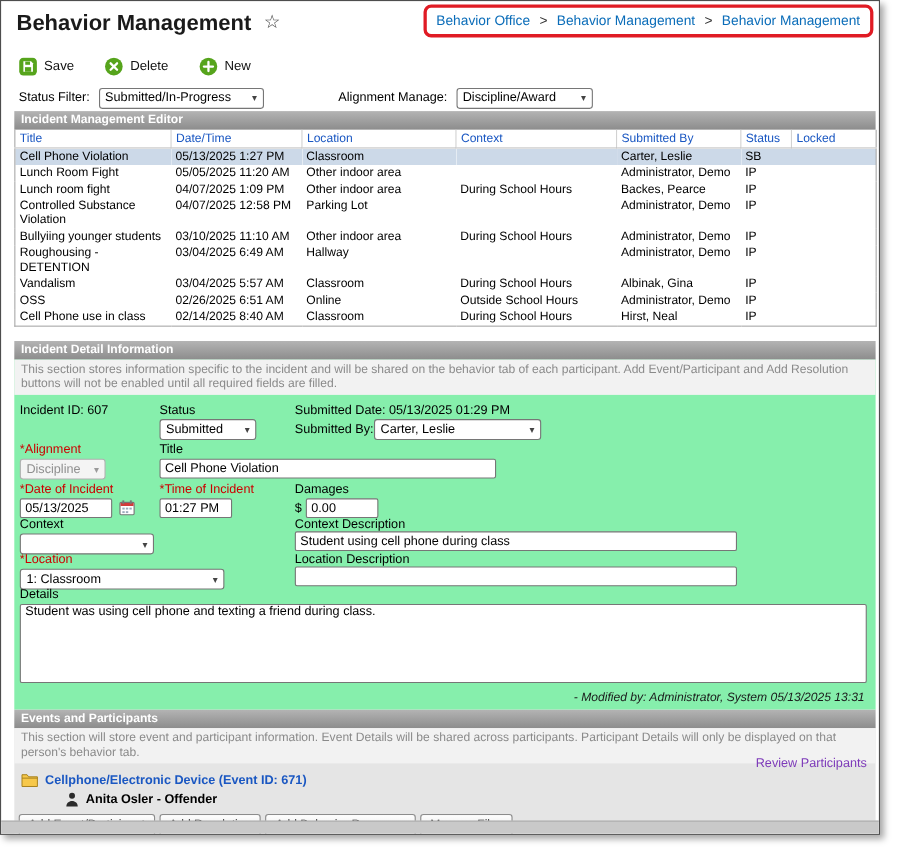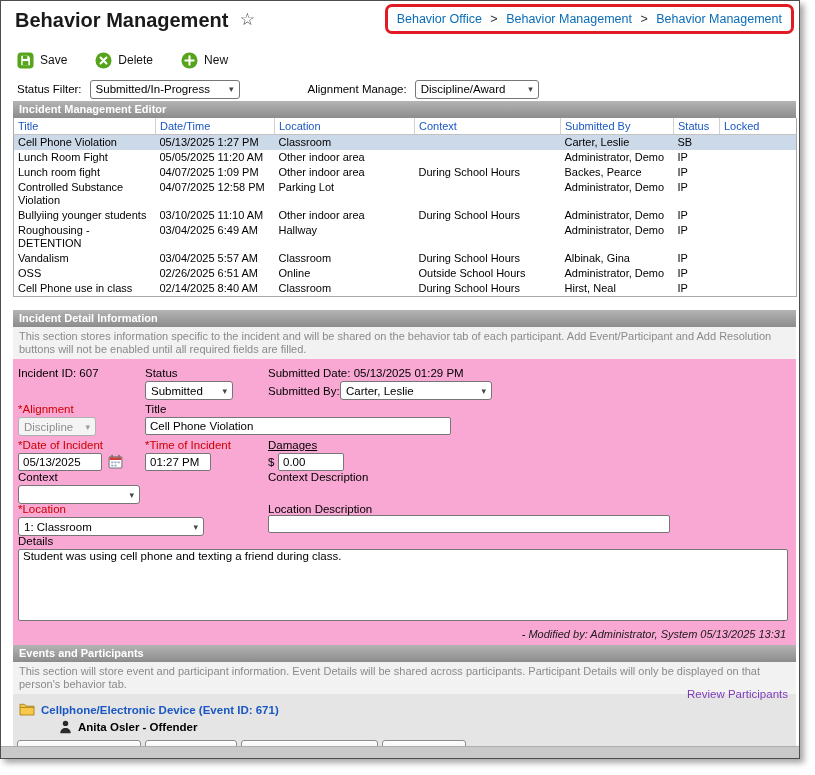--- a/index.html
+++ b/index.html
@@ -44,21 +44,21 @@
   table.grid { width: 100%; border-collapse: collapse; table-layout: fixed; font-size: 11px;
                background: #fff; border: 1px solid #a9a9a9; border-top: none; }
   .grid thead td { color: #1a57c2; padding: 1px 4px; line-height: 14px; cursor: pointer;
                    border-right: 1px solid #d2d2d2; border-bottom: 1px solid #c2c2c2; }
   .grid thead td:last-child { border-right: none; }
   .grid tbody td { padding: 1px 4px; line-height: 13px; vertical-align: top; overflow: hidden; }
   .grid tbody tr { cursor: pointer; }
   .grid tr.selected { background: #ccd9e8; }
 
   
-  .detail-body { position: relative; height: 318px; font-size: 11.5px; background: #f9a8d4; }
+  .detail-body { position: relative; height: 318px; font-size: 11.5px; background: #86efac; }
   .events-body { position: relative; height: 100px; font-size: 11.5px; background: #e5e5e5; }
   .abs { position: absolute; }
   .desc { color: #8a8a8a; font-size: 11px; line-height: 13px; padding: 3px 6px; background: #f2f2f2; }
   .lbl { font-size: 11.5px; color: #000; white-space: nowrap; }
   .req { color: #cc0000; }
   .inp { border: 1px solid #767676; border-radius: 2px; height: 18px; font-size: 11.5px;
          padding: 0 4px; font-family: inherit; background: #fff; }
   textarea.inp { resize: none; padding: 0 4px; line-height: 13px; }
   .modified { font-style: italic; font-size: 11px; color: #1a1a1a; }
   .cal-icon { cursor: pointer; }
@@ -263,21 +263,21 @@
       <span class="abs lbl req" style="left:5px;top:76px;">*Alignment</span>
       <span class="abs lbl" style="left:132px;top:76px;">Title</span>
       <span class="abs sel disabled" style="left:5px;top:90px;min-width:78px;">
         <span>Discipline</span>
         <span class="caret">▾</span>
       </span>
       <input class="abs inp" style="left: 132px; top: 90px; width: 306px;" value="Cell Phone Violation">
 
       <span class="abs lbl req" style="left:5px;top:112px;">*Date of Incident</span>
       <span class="abs lbl req" style="left:132px;top:112px;">*Time of Incident</span>
-      <span class="abs lbl" style="left:255px;top:112px;text-decoration:underline;">Damages</span>
+      <span class="abs lbl" style="left:255px;top:112px;">Damages</span>
 
       <input class="abs inp" style="left: 5px; top: 126px; width: 84px;" value="05/13/2025">
       <svg class="abs cal-icon" style="left:95px;top:127px;" width="15" height="15" viewBox="0 0 14 14">
           <rect x="1" y="2.5" width="12" height="10.5" rx="1" fill="#fff" stroke="#777"></rect>
           <rect x="1.5" y="3" width="11" height="2.6" fill="#d23b3b"></rect>
           <rect x="3" y="0.8" width="1.6" height="3" fill="#777"></rect>
           <rect x="9.4" y="0.8" width="1.6" height="3" fill="#777"></rect>
           <g fill="#9aaabb">
             <rect x="3" y="7" width="2" height="1.6"></rect>
             <rect x="6" y="7" width="2" height="1.6"></rect>
@@ -289,20 +289,21 @@
       <input class="abs inp" style="left: 132px; top: 126px; width: 66px;" value="01:27 PM">
       <span class="abs lbl" style="left:255px;top:129px;">$</span>
       <input class="abs inp" style="left: 265px; top: 126px; width: 66px;" value="0.00">
 
       <span class="abs lbl" style="left:5px;top:144px;">Context</span>
       <span class="abs lbl" style="left:255px;top:144px;">Context Description</span>
       <span class="abs sel" style="left:5px;top:158px;min-width:122px;">
         <span></span>
         <span class="caret">▾</span>
       </span>
+      <input class="abs inp" style="left: 255px; top: 156px; width: 402px;" value="Student using cell phone during class">
 
       <span class="abs lbl req" style="left:5px;top:176px;">*Location</span>
       <span class="abs lbl" style="left:255px;top:176px;">Location Description</span>
       <span class="abs sel" style="left:5px;top:190px;min-width:186px;">
         <span>1: Classroom</span>
         <span class="caret">▾</span>
       </span>
       <input class="abs inp" style="left: 255px; top: 188px; width: 402px;" value="">
 
       <span class="abs lbl" style="left:5px;top:208px;">Details</span>

